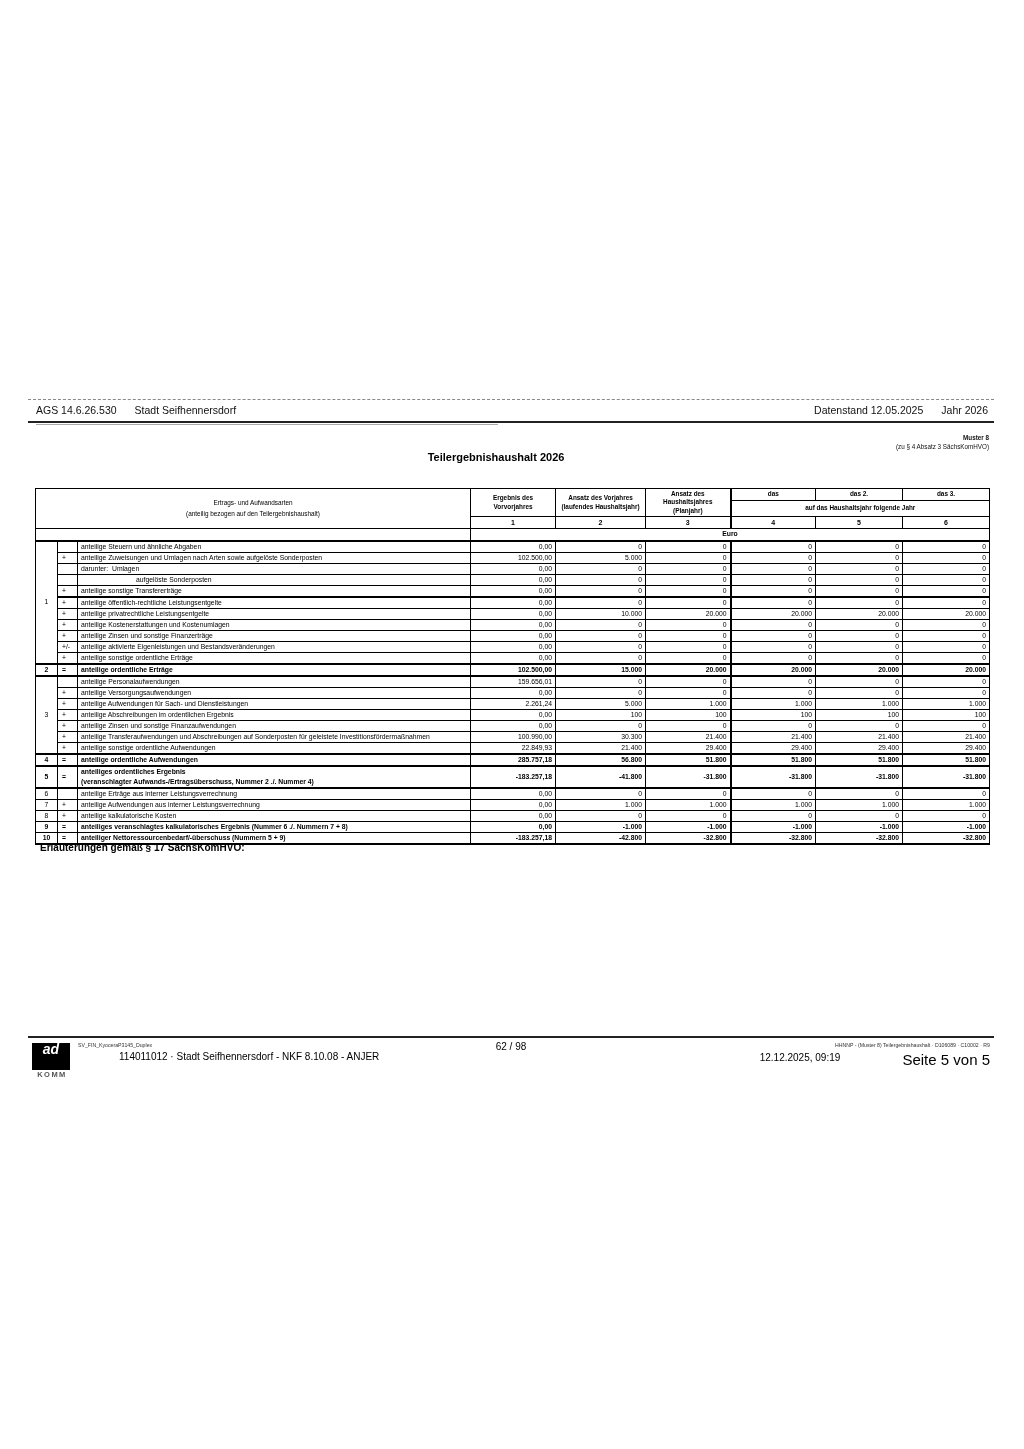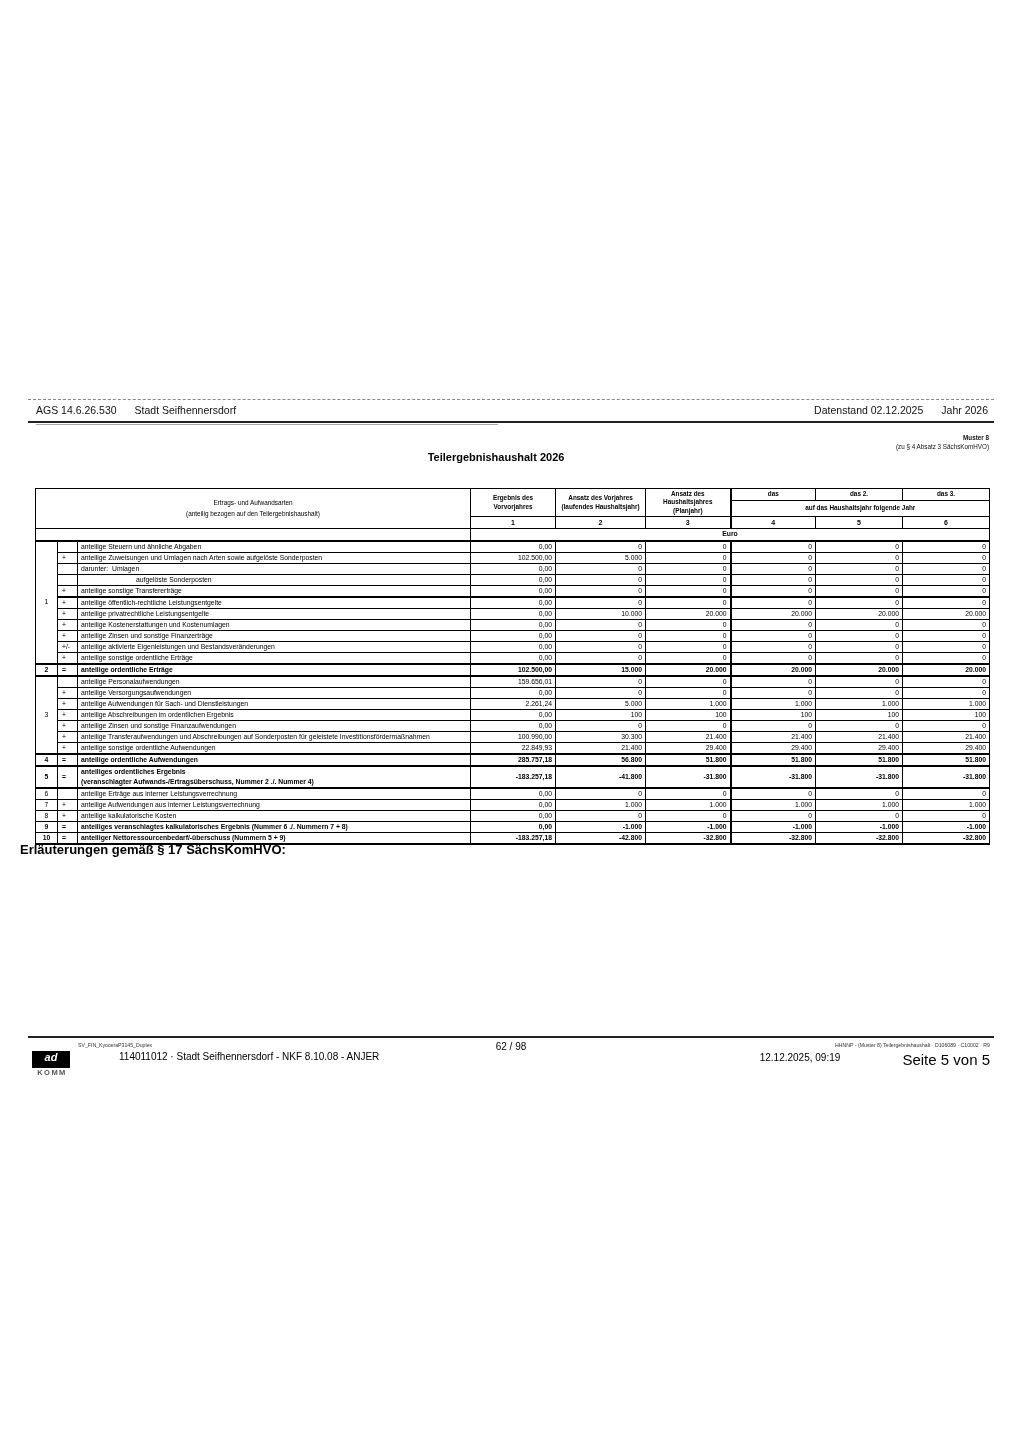--- a/index.html
+++ b/index.html
@@ -76,35 +76,35 @@
   .c-label div { white-space: pre; }
   .c-label.ind2 { padding-left: 58px; }
   .c-val  { text-align: right; }
   tr.b td { font-weight: bold; }
   tr.tk td { border-top-width: 2px; }
   .sep-left { border-left-width: 2px !important; }
   tbody tr:last-child td { border-bottom: 2px solid #000; }
 
   
   .erlaeuterungen {
-    top: 842px; left: 20px;
-    font-size: 13px; font-weight: bold;
+    top: 842px; left: 40px;
+    font-size: 10px; font-weight: bold;
   }
 
   
   .footer {
     top: 1036px; left: 28px; width: 966px; height: 34px;
     border-top: 2.5px solid #222;
   }
   .footer .abs { position: absolute; }
   .logo { left: 4px; top: 5px; width: 40px; text-align: center; }
   .logo-box {
-    width: 38px; height: 17px; background: #000; color: #fff;
-    font-size: 11px; font-weight: bold; font-style: italic;
-    line-height: 13px; text-align: center; margin-top: 8px;
+    width: 38px; height: 27px; background: #000; color: #fff;
+    font-size: 14px; font-weight: bold; font-style: italic;
+    line-height: 13px; text-align: center;
   }
   .logo-komm {
     font-size: 7.5px; font-weight: bold; color: #555;
     letter-spacing: 1.5px; line-height: 9px;
   }
   .printer-info { left: 50px; top: 4px; font-size: 5.2px; color: #333; }
   .system-line  { left: 50px; top: 13px; font-size: 10px; margin-left: 41px; }
   .page-fraction { left: 0; top: 3px; width: 100%; text-align: center; font-size: 10px; }
   .footer-datetime { left: 692px; top: 14px; width: 160px; text-align: center; font-size: 10px; }
   .doc-ref    { right: 4px; top: 4px; font-size: 5.2px; color: #333; text-align: right; }
@@ -113,21 +113,21 @@
 </head>
 <body>
 
 <div class="abs sep-dashed"></div>
 
 <div class="abs page-header">
   <div class="grp">
     <span>AGS 14.6.26.530</span><span>Stadt Seifhennersdorf</span>
   </div>
   <div class="grp">
-    <span>Datenstand 02.12.2025</span><span>Jahr 2026</span>
+    <span>Datenstand 12.05.2025</span><span>Jahr 2026</span>
   </div>
 </div>
 <div class="abs header-rule"></div>
 <div class="abs header-subrule"></div>
 
 <div class="abs muster-note">
   <div class="l1">Muster 8</div>
   <div>(zu § 4 Absatz 3 SächsKomHVO)</div>
 </div>
 

